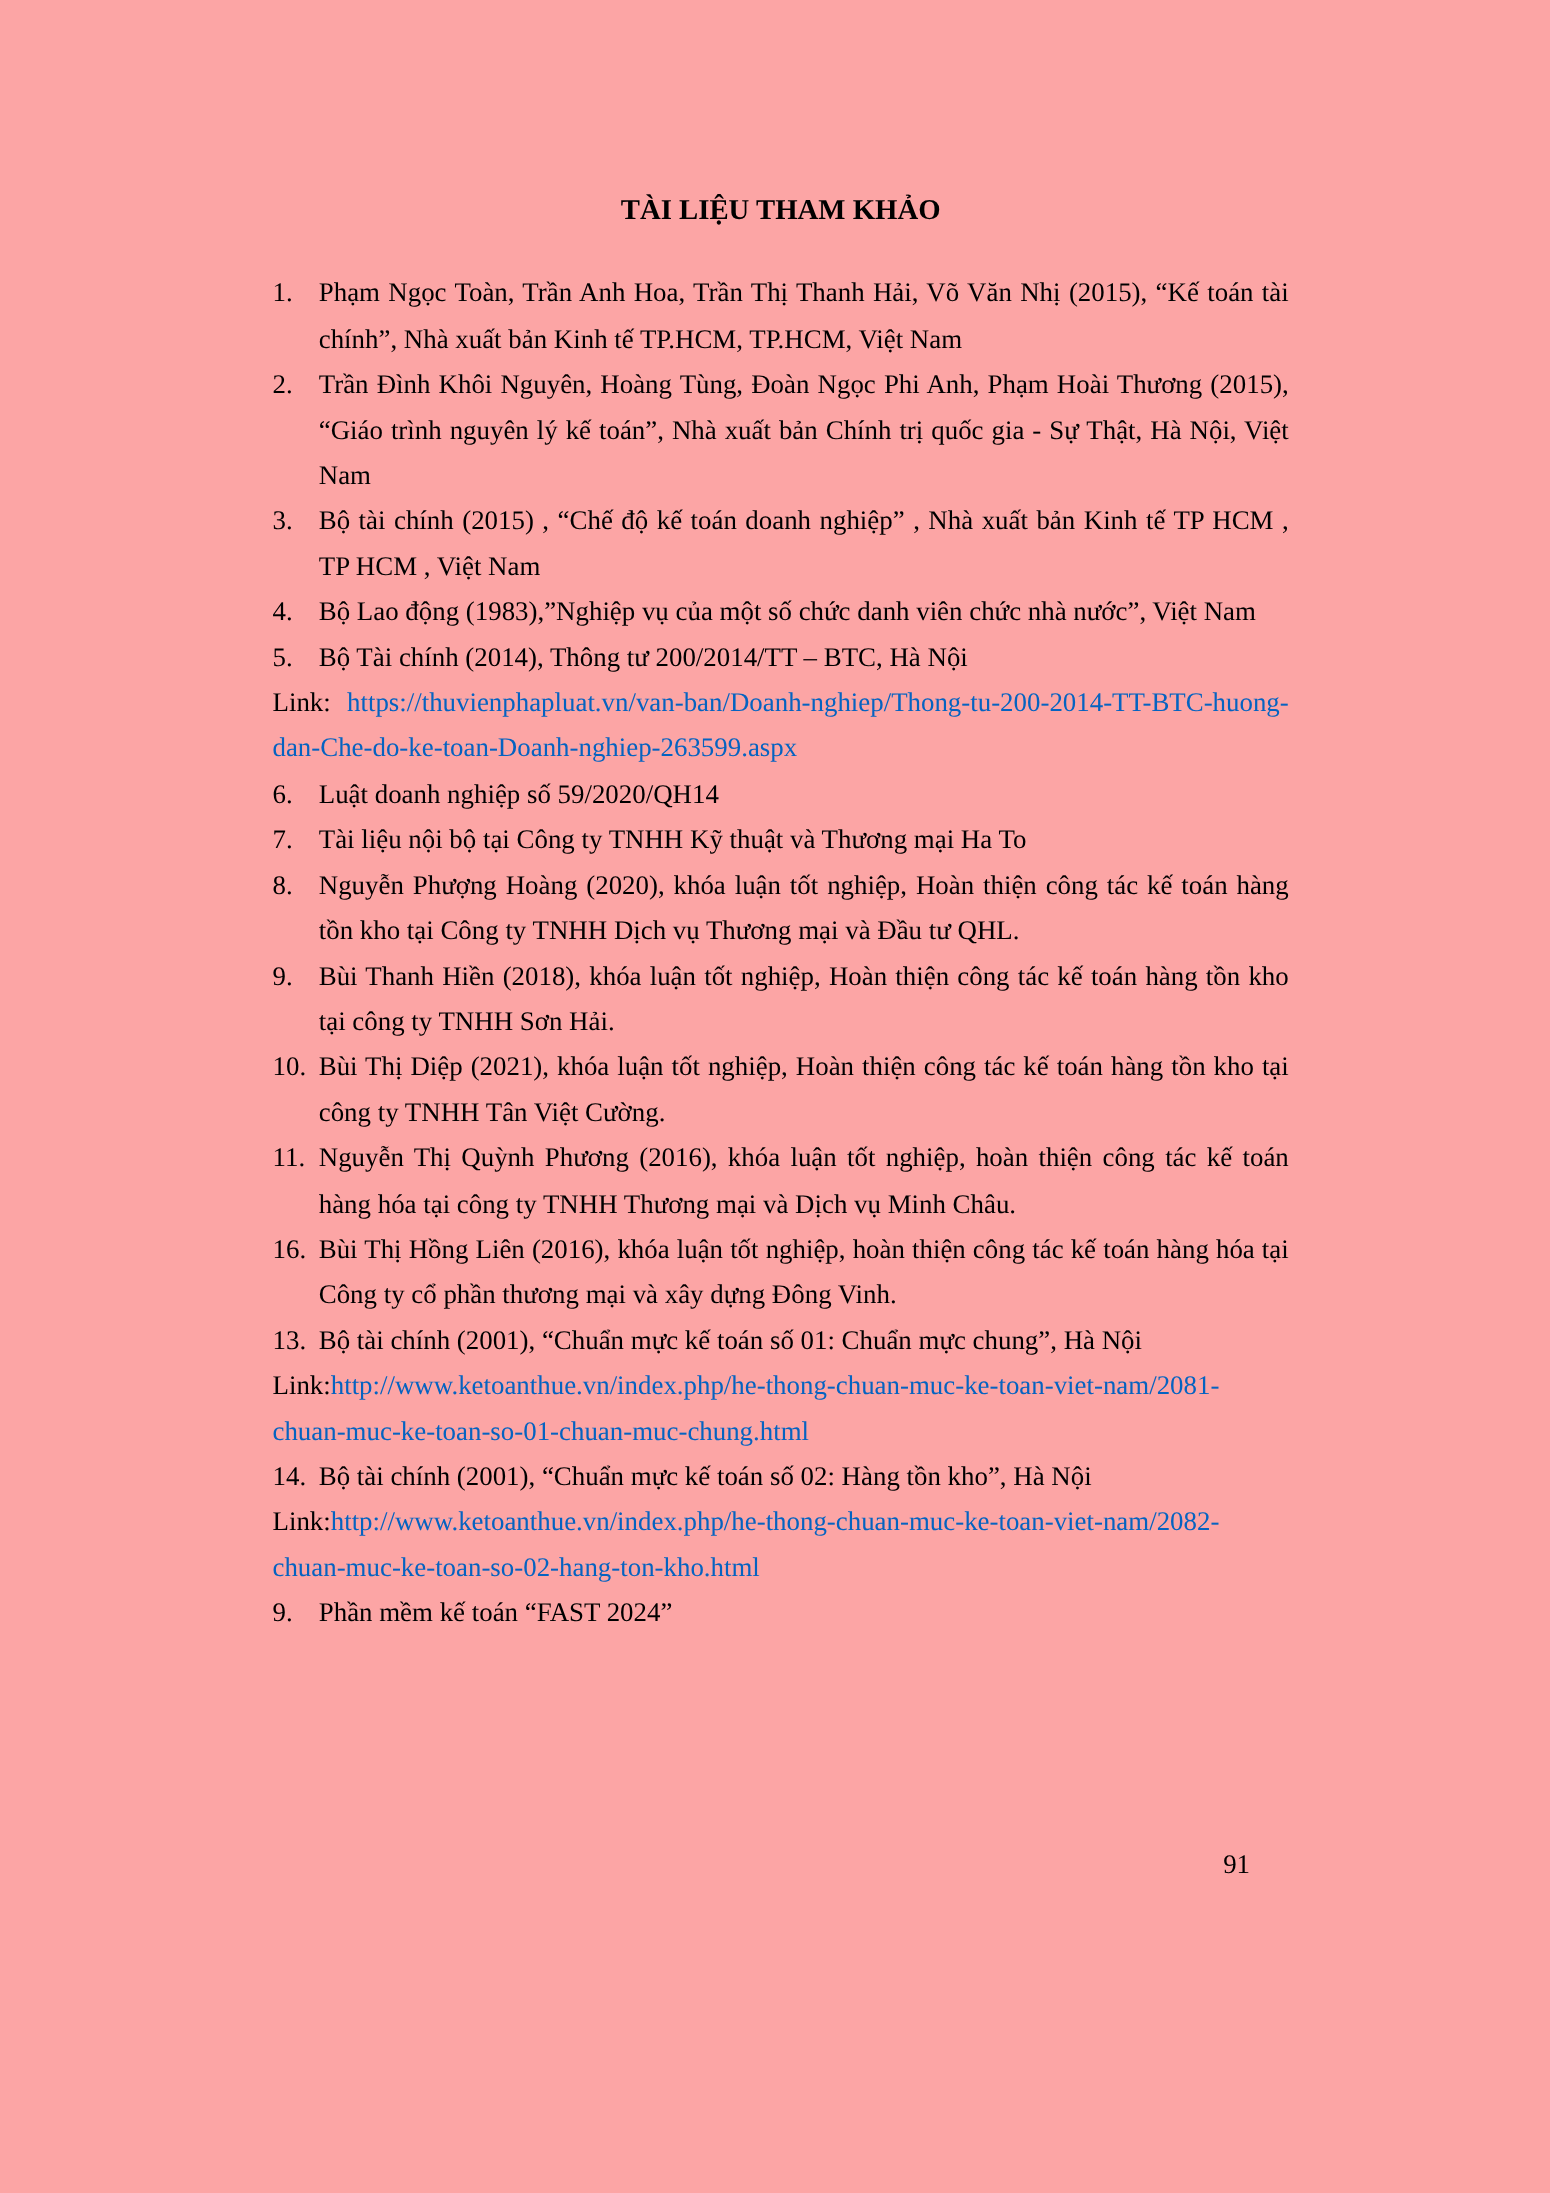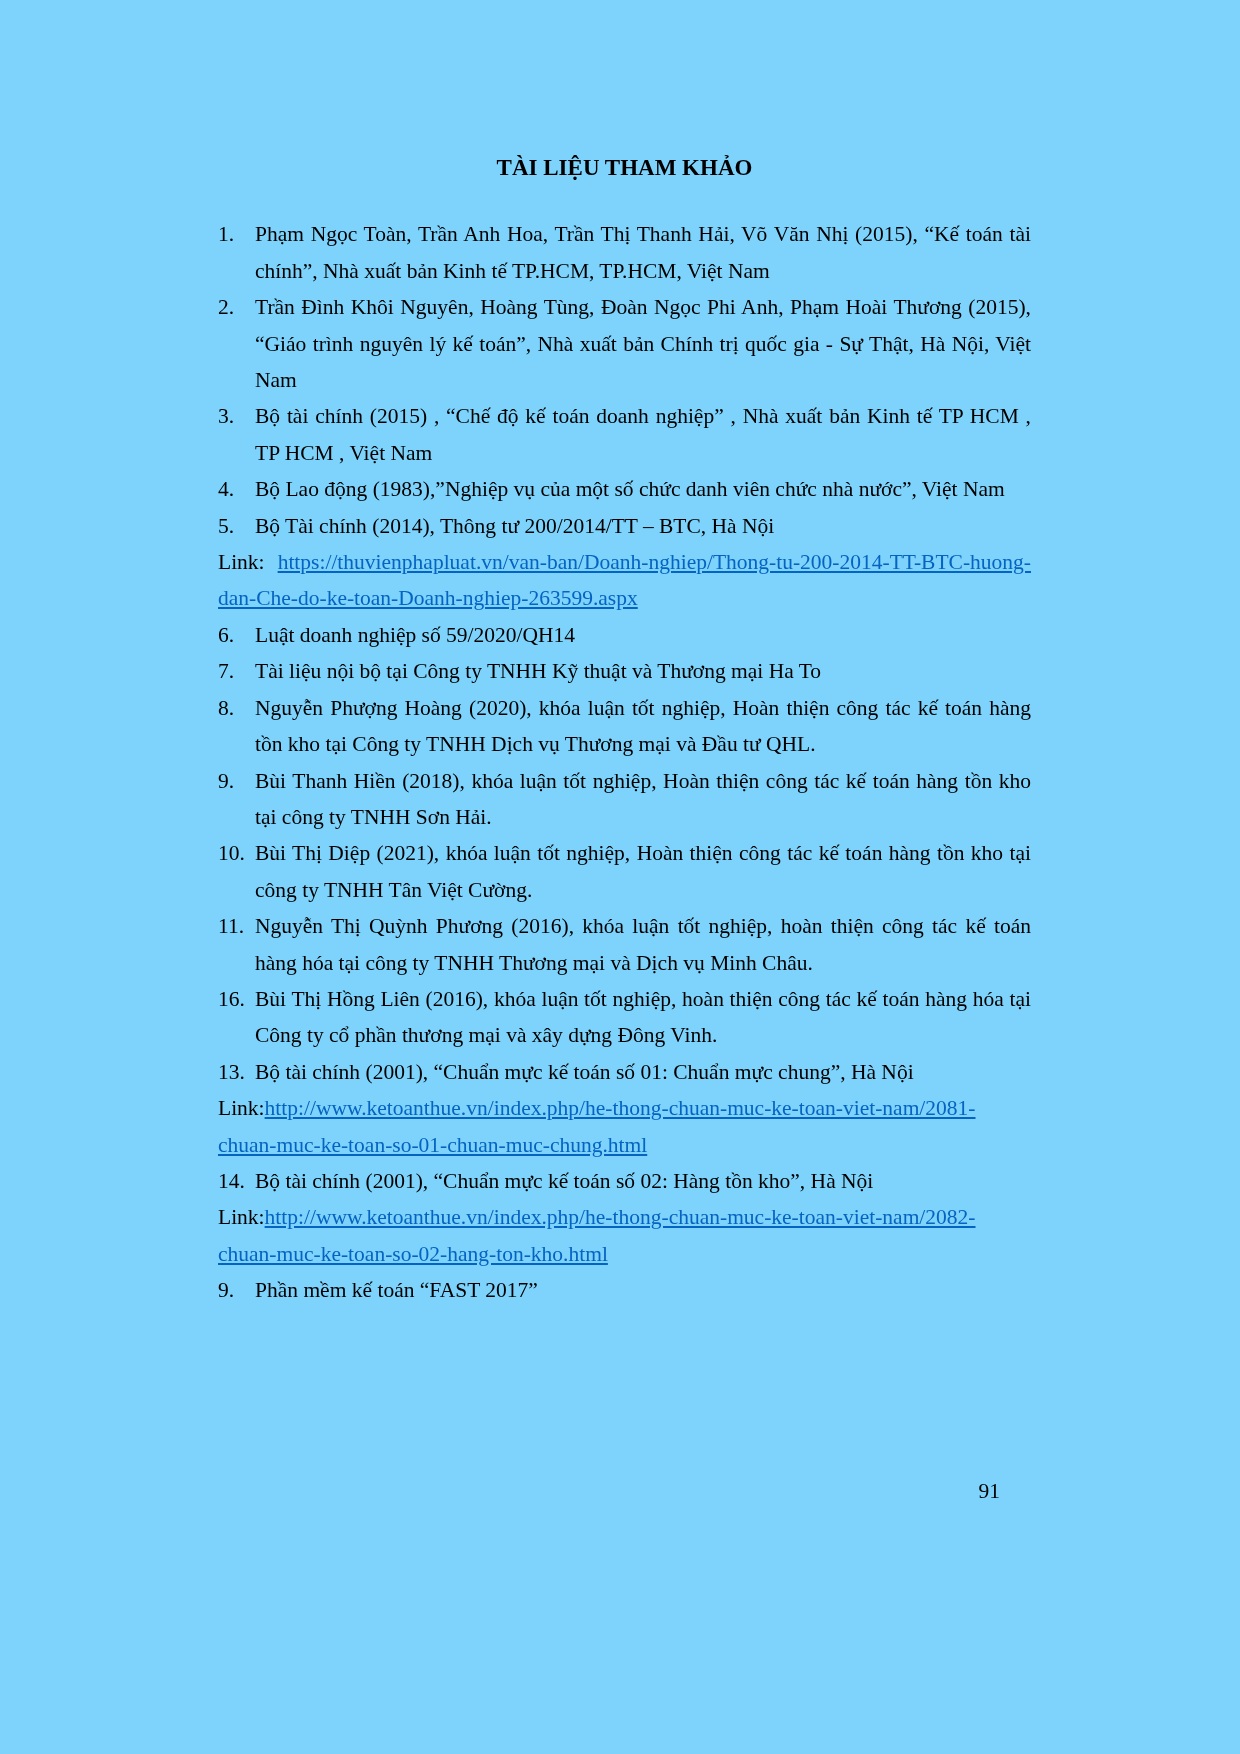--- a/index.html
+++ b/index.html
@@ -5,21 +5,21 @@
   * { margin: 0; padding: 0; box-sizing: border-box; }
   html, body { background: #ffffff; }
   body {
     font-family: "Liberation Serif", "DejaVu Serif", serif;
     color: #000000;
   }
   .page {
     position: relative;
     width: 1240px;
     height: 1754px;
-    background: #7dd3fc;
+    background: #fca5a5;
     overflow: hidden;
   }
   .content {
     position: absolute;
     left: 218px;
     top: 150px;
     width: 813px;
     font-size: 21.5px;
     line-height: 36.4px;
   }
@@ -37,21 +37,20 @@
     display: inline-block;
     width: 37px;
     margin-left: -37px;
   }
   .linkline {
     text-align: justify;
     overflow-wrap: break-word;
   }
   .link {
     color: #0563C1;
-    text-decoration: underline;
     cursor: pointer;
   }
   .pageno {
     position: absolute;
     right: 240px;
     top: 1473px;
     font-size: 21.5px;
     line-height: 36.4px;
   }
 </style>
@@ -88,18 +87,18 @@
 
     <div class="ref"><span class="num">16.</span><span>Bùi Thị Hồng Liên (2016), khóa luận tốt nghiệp, hoàn thiện công tác kế toán hàng hóa tại Công ty cổ phần thương mại và xây dựng Đông Vinh.</span></div>
 
     <div class="ref"><span class="num">13.</span><span>Bộ tài chính (2001), “Chuẩn mực kế toán số 01: Chuẩn mực chung”, Hà Nội</span></div>
     <div class="linkline"><span>Link:</span><a class="link">http://www.ketoanthue.vn/index.php/he-thong-chuan-muc-ke-toan-viet-nam/2081-chuan-muc-ke-toan-so-01-chuan-muc-chung.html</a></div>
 
     <div class="ref"><span class="num">14.</span><span>Bộ tài chính (2001), “Chuẩn mực kế toán số 02: Hàng tồn kho”, Hà Nội</span></div>
     <div class="linkline"><span>Link:</span><a class="link">http://www.ketoanthue.vn/index.php/he-thong-chuan-muc-ke-toan-viet-nam/2082-chuan-muc-ke-toan-so-02-hang-ton-kho.html</a></div>
 
 
-    <div class="ref"><span class="num">9.</span><span>Phần mềm kế toán “FAST 2017”</span></div>
+    <div class="ref"><span class="num">9.</span><span>Phần mềm kế toán “FAST 2024”</span></div>
 
   </div>
 
   <div class="pageno">91</div>
 </div>
 
 </body></html>

